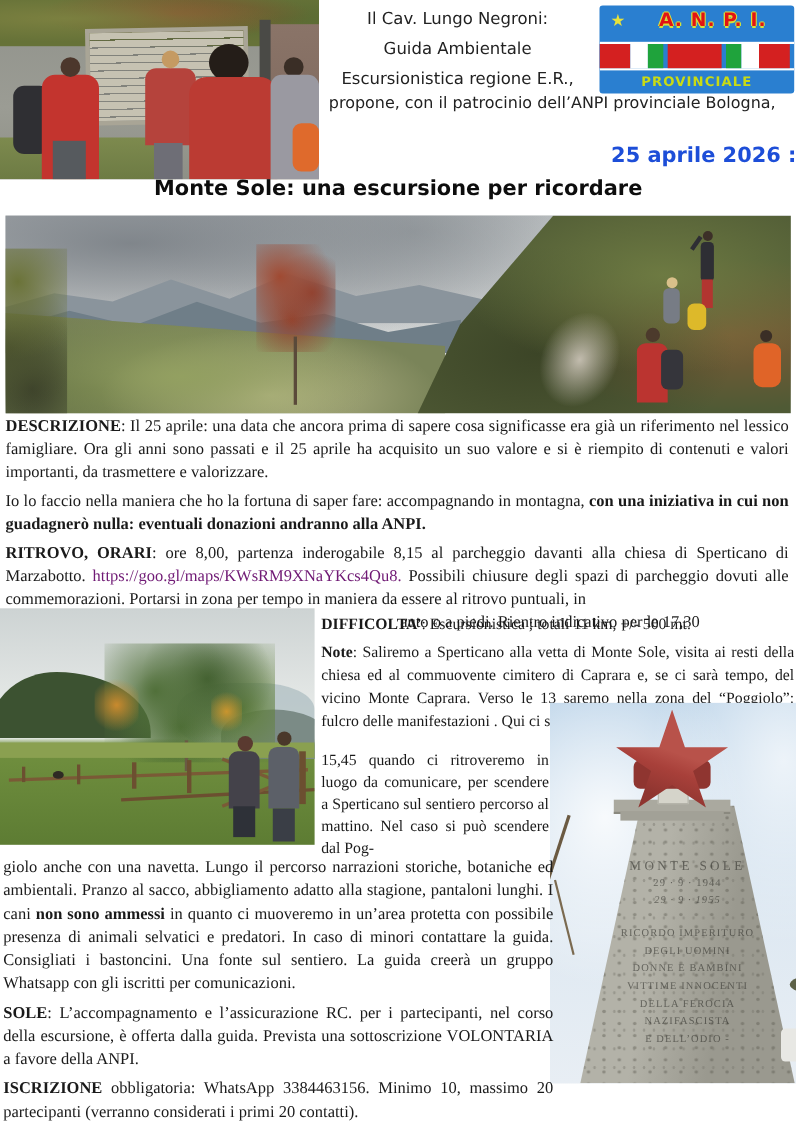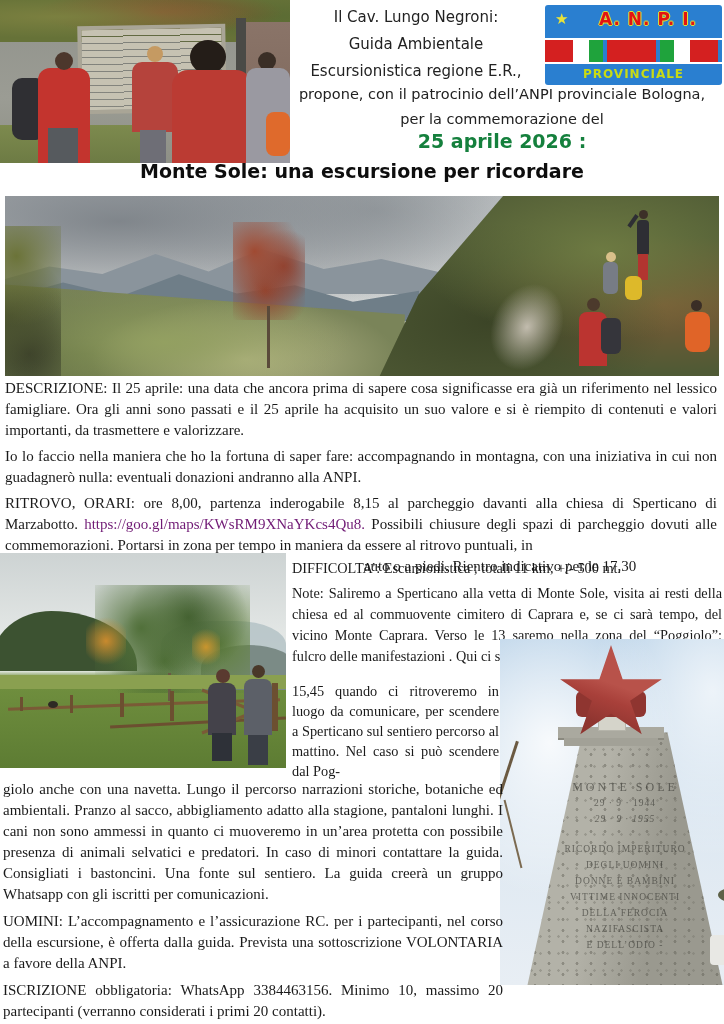--- a/index.html
+++ b/index.html
@@ -4,22 +4,22 @@
 <style>
   html,body{margin:0;padding:0;background:#888;}
   .page{position:relative;width:724px;height:1024px;background:#ffffff;overflow:hidden;
         font-family:"Liberation Serif",serif;color:#1a1a1a;}
   .abs{position:absolute;display:block;}
   
   .hdr-top{left:285px;top:4px;width:262px;text-align:center;
            font-family:"DejaVu Sans",sans-serif;font-size:15px;line-height:27px;color:#222;}
   .hdr-mid{left:280px;top:82px;width:444px;text-align:center;
            font-family:"DejaVu Sans",sans-serif;font-size:14.5px;line-height:25px;color:#222;}
-  .date-title{left:280px;top:130px;width:444px;text-align:center;
-           font-family:"DejaVu Sans",sans-serif;font-size:19px;font-weight:bold;color:#15803d;}
+  .date-title{left:280px;top:130px;width:444px;text-align:right;
+           font-family:"DejaVu Sans",sans-serif;font-size:19px;font-weight:bold;color:#1d4ed8;}
   .main-title{left:0;top:160px;width:724px;text-align:center;
            font-family:"DejaVu Sans",sans-serif;font-size:19px;font-weight:bold;color:#0d0d0d;}
   
   .logo{left:545px;top:5px;width:177px;height:80px;background:#2a7fd0;border-radius:3px;overflow:hidden;}
   .logo-top{position:relative;height:33px;}
   .logo-star{position:absolute;left:10px;top:5px;font-size:15px;color:#e8e23a;}
   .logo-acronym{position:absolute;left:36px;top:4px;width:134px;text-align:center;
       font-family:"DejaVu Sans",sans-serif;font-weight:bold;font-size:17px;letter-spacing:1px;color:#e21313;
       text-shadow:-1px 0 #d6e23a,1px 0 #d6e23a,0 -1px #d6e23a,0 1px #d6e23a;}
   .ribbon{position:relative;height:22px;border-top:2px solid #fff;border-bottom:2px solid #fff;
@@ -28,21 +28,21 @@
   .logo-sub{height:21px;text-align:center;font-family:"DejaVu Sans",sans-serif;font-weight:bold;
       font-size:12px;line-height:20px;color:#c9db13;letter-spacing:1px;}
   
   .blockA{left:5px;top:378px;width:712px;font-size:15px;line-height:21px;text-align:justify;}
   .blockA p,.blockC p{margin:0 0 5px 0;}
   .blockB{left:292px;top:558px;width:430px;font-size:14.3px;line-height:21px;text-align:justify;}
   .blockB p{margin:0 0 4px 0;}
   .blockB2{left:292px;top:681px;width:207px;font-size:14.3px;line-height:20px;text-align:justify;}
   .blockC{left:3px;top:779px;width:500px;font-size:15px;line-height:21px;text-align:justify;}
   .blockC p{margin:0 0 6px 0;}
-  b{font-weight:normal;}
+  b{font-weight:bold;}
   .link{color:#701a75;text-decoration:none;cursor:pointer;}
   .rit-last{display:block;width:434px;margin-left:278px;text-align:center;}
   
   .photo{overflow:hidden;}
   .photo1{left:0;top:0;width:290px;height:163px;background:linear-gradient(180deg,#90928b,#9b9c94 60%,#8e9086);}
   .panorama{left:5px;top:196px;width:714px;height:180px;
       background:
        radial-gradient(ellipse at 16% 14%,rgba(116,122,128,.85),transparent 52%),
        radial-gradient(ellipse at 52% 8%,rgba(138,144,148,.7),transparent 48%),
        radial-gradient(ellipse at 78% 20%,rgba(235,237,236,.9),transparent 55%),
@@ -107,21 +107,20 @@
       <i class="rb" style="width:4px;"></i>
       <i class="rb" style="width:14px;background:#1fa33c;"></i>
       <i class="rb" style="width:16px;background:#fff;"></i>
       <i class="rb" style="width:28px;background:#d42020;"></i>
     </div>
     <div class="logo-sub">PROVINCIALE BOLOGNA</div>
   </div>
 
   <div class="abs hdr-mid">
     <div>propone, con il patrocinio dell’ANPI provinciale Bologna,</div>
-    <div>per la commemorazione  del</div>
   </div>
   <div class="abs date-title">25 aprile 2026 :</div>
   <div class="abs main-title">Monte Sole: una escursione per ricordare</div>
 
   <div class="abs photo panorama">
     <i class="abs" style="left:0;top:48px;width:62%;height:50px;background:#8a949c;clip-path:polygon(0 70%,10% 45%,22% 60%,34% 20%,46% 55%,58% 10%,72% 50%,85% 30%,100% 60%,100% 100%,0 100%);"></i>
     <i class="abs" style="left:0;top:70px;width:58%;height:55px;background:#6f7e88;clip-path:polygon(0 60%,14% 30%,28% 55%,42% 15%,56% 50%,70% 35%,84% 65%,100% 45%,100% 100%,0 100%);"></i>
     <i class="abs" style="left:0;bottom:0;width:56%;height:62%;background:radial-gradient(ellipse at 40% 70%,#93a061,transparent 55%),radial-gradient(ellipse at 60% 85%,#b9b98a,transparent 45%),radial-gradient(ellipse at 20% 80%,#5d6b3f,transparent 55%),#7a8459;clip-path:polygon(0 18%,100% 45%,100% 100%,0 100%);"></i>
     <i class="abs" style="right:0;top:0;width:54%;height:100%;background:radial-gradient(ellipse at 70% 30%,#6d7a42,transparent 50%),radial-gradient(ellipse at 40% 70%,#3c4527,transparent 55%),radial-gradient(ellipse at 85% 60%,#7d5a35,transparent 45%),#4f5a35;clip-path:polygon(44% 0,100% 0,100% 100%,12% 100%,22% 55%);"></i>
     <i class="abs" style="right:22%;top:48%;width:70px;height:90px;background:radial-gradient(ellipse,#c2bcae,transparent 70%);transform:rotate(25deg);"></i>
@@ -206,17 +205,17 @@
       <div>NAZIFASCISTA</div>
       <div>E DELL’ODIO -</div>
     </div>
     <i class="abs" style="right:-8px;top:248px;width:40px;height:16px;background:#5d6147;border-radius:50%;"></i>
     <i class="abs" style="right:-10px;top:262px;width:36px;height:84px;background:#4c5452;border-radius:8px 8px 0 0;"></i>
     <i class="abs" style="right:20px;top:296px;width:20px;height:30px;background:#e8e8e4;border-radius:4px;"></i>
   </div>
 
   <div class="abs blockC">
     <p><span>giolo anche con una navetta. Lungo il percorso narrazioni storiche, botaniche ed ambientali. Pranzo al sacco, abbigliamento adatto alla stagione, pantaloni lunghi. I cani </span><b>non sono ammessi</b><span> in quanto ci muoveremo in un’area protetta con possibile presenza di animali selvatici e predatori. In caso di minori contattare la guida. Consigliati i bastoncini. Una fonte sul sentiero. La guida creerà un gruppo Whatsapp con gli iscritti per comunicazioni.</span></p>
-    <p><b>UOMINI</b><span>: L’accompagnamento e l’assicurazione RC. per i partecipanti, nel corso della escursione, è offerta dalla guida. Prevista una sottoscrizione VOLONTARIA a favore della ANPI.</span></p>
+    <p><b>SOLE</b><span>: L’accompagnamento e l’assicurazione RC. per i partecipanti, nel corso della escursione, è offerta dalla guida. Prevista una sottoscrizione VOLONTARIA a favore della ANPI.</span></p>
     <p><b>ISCRIZIONE</b><span> obbligatoria: WhatsApp 3384463156. Minimo 10, massimo 20 partecipanti (verranno considerati i primi 20 contatti).</span></p>
   </div>
 
 </div>
 
 </body></html>

